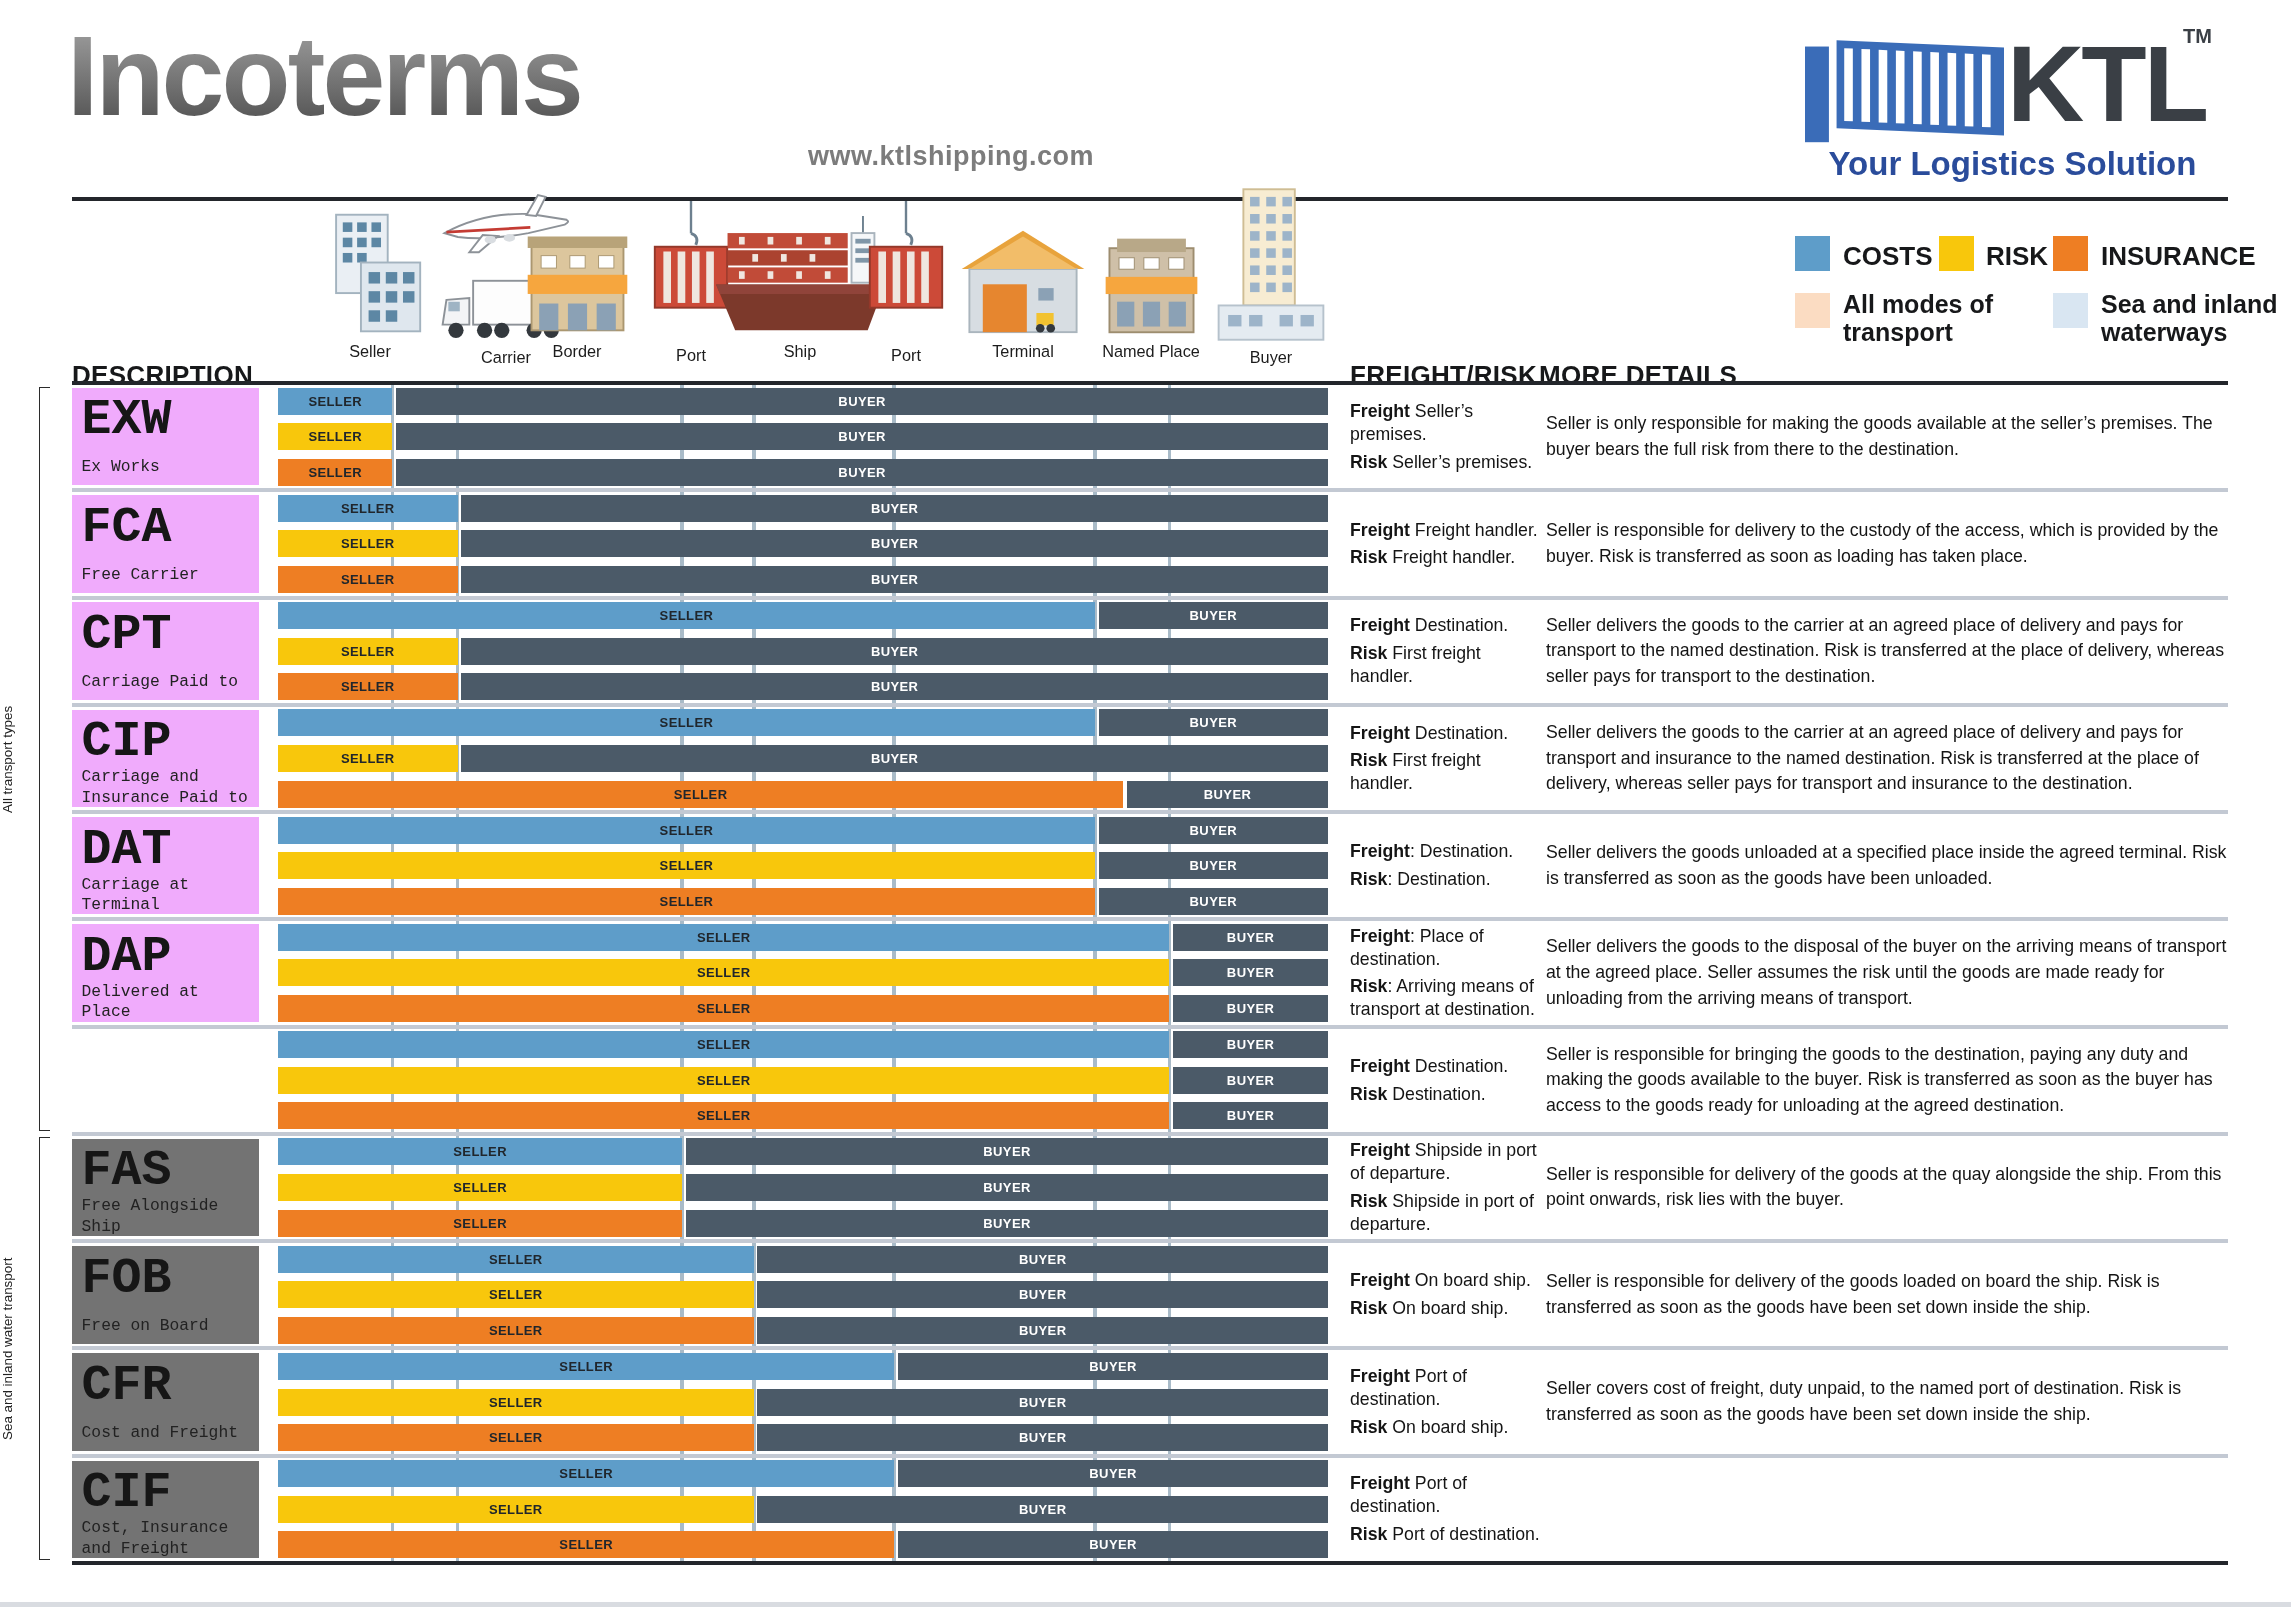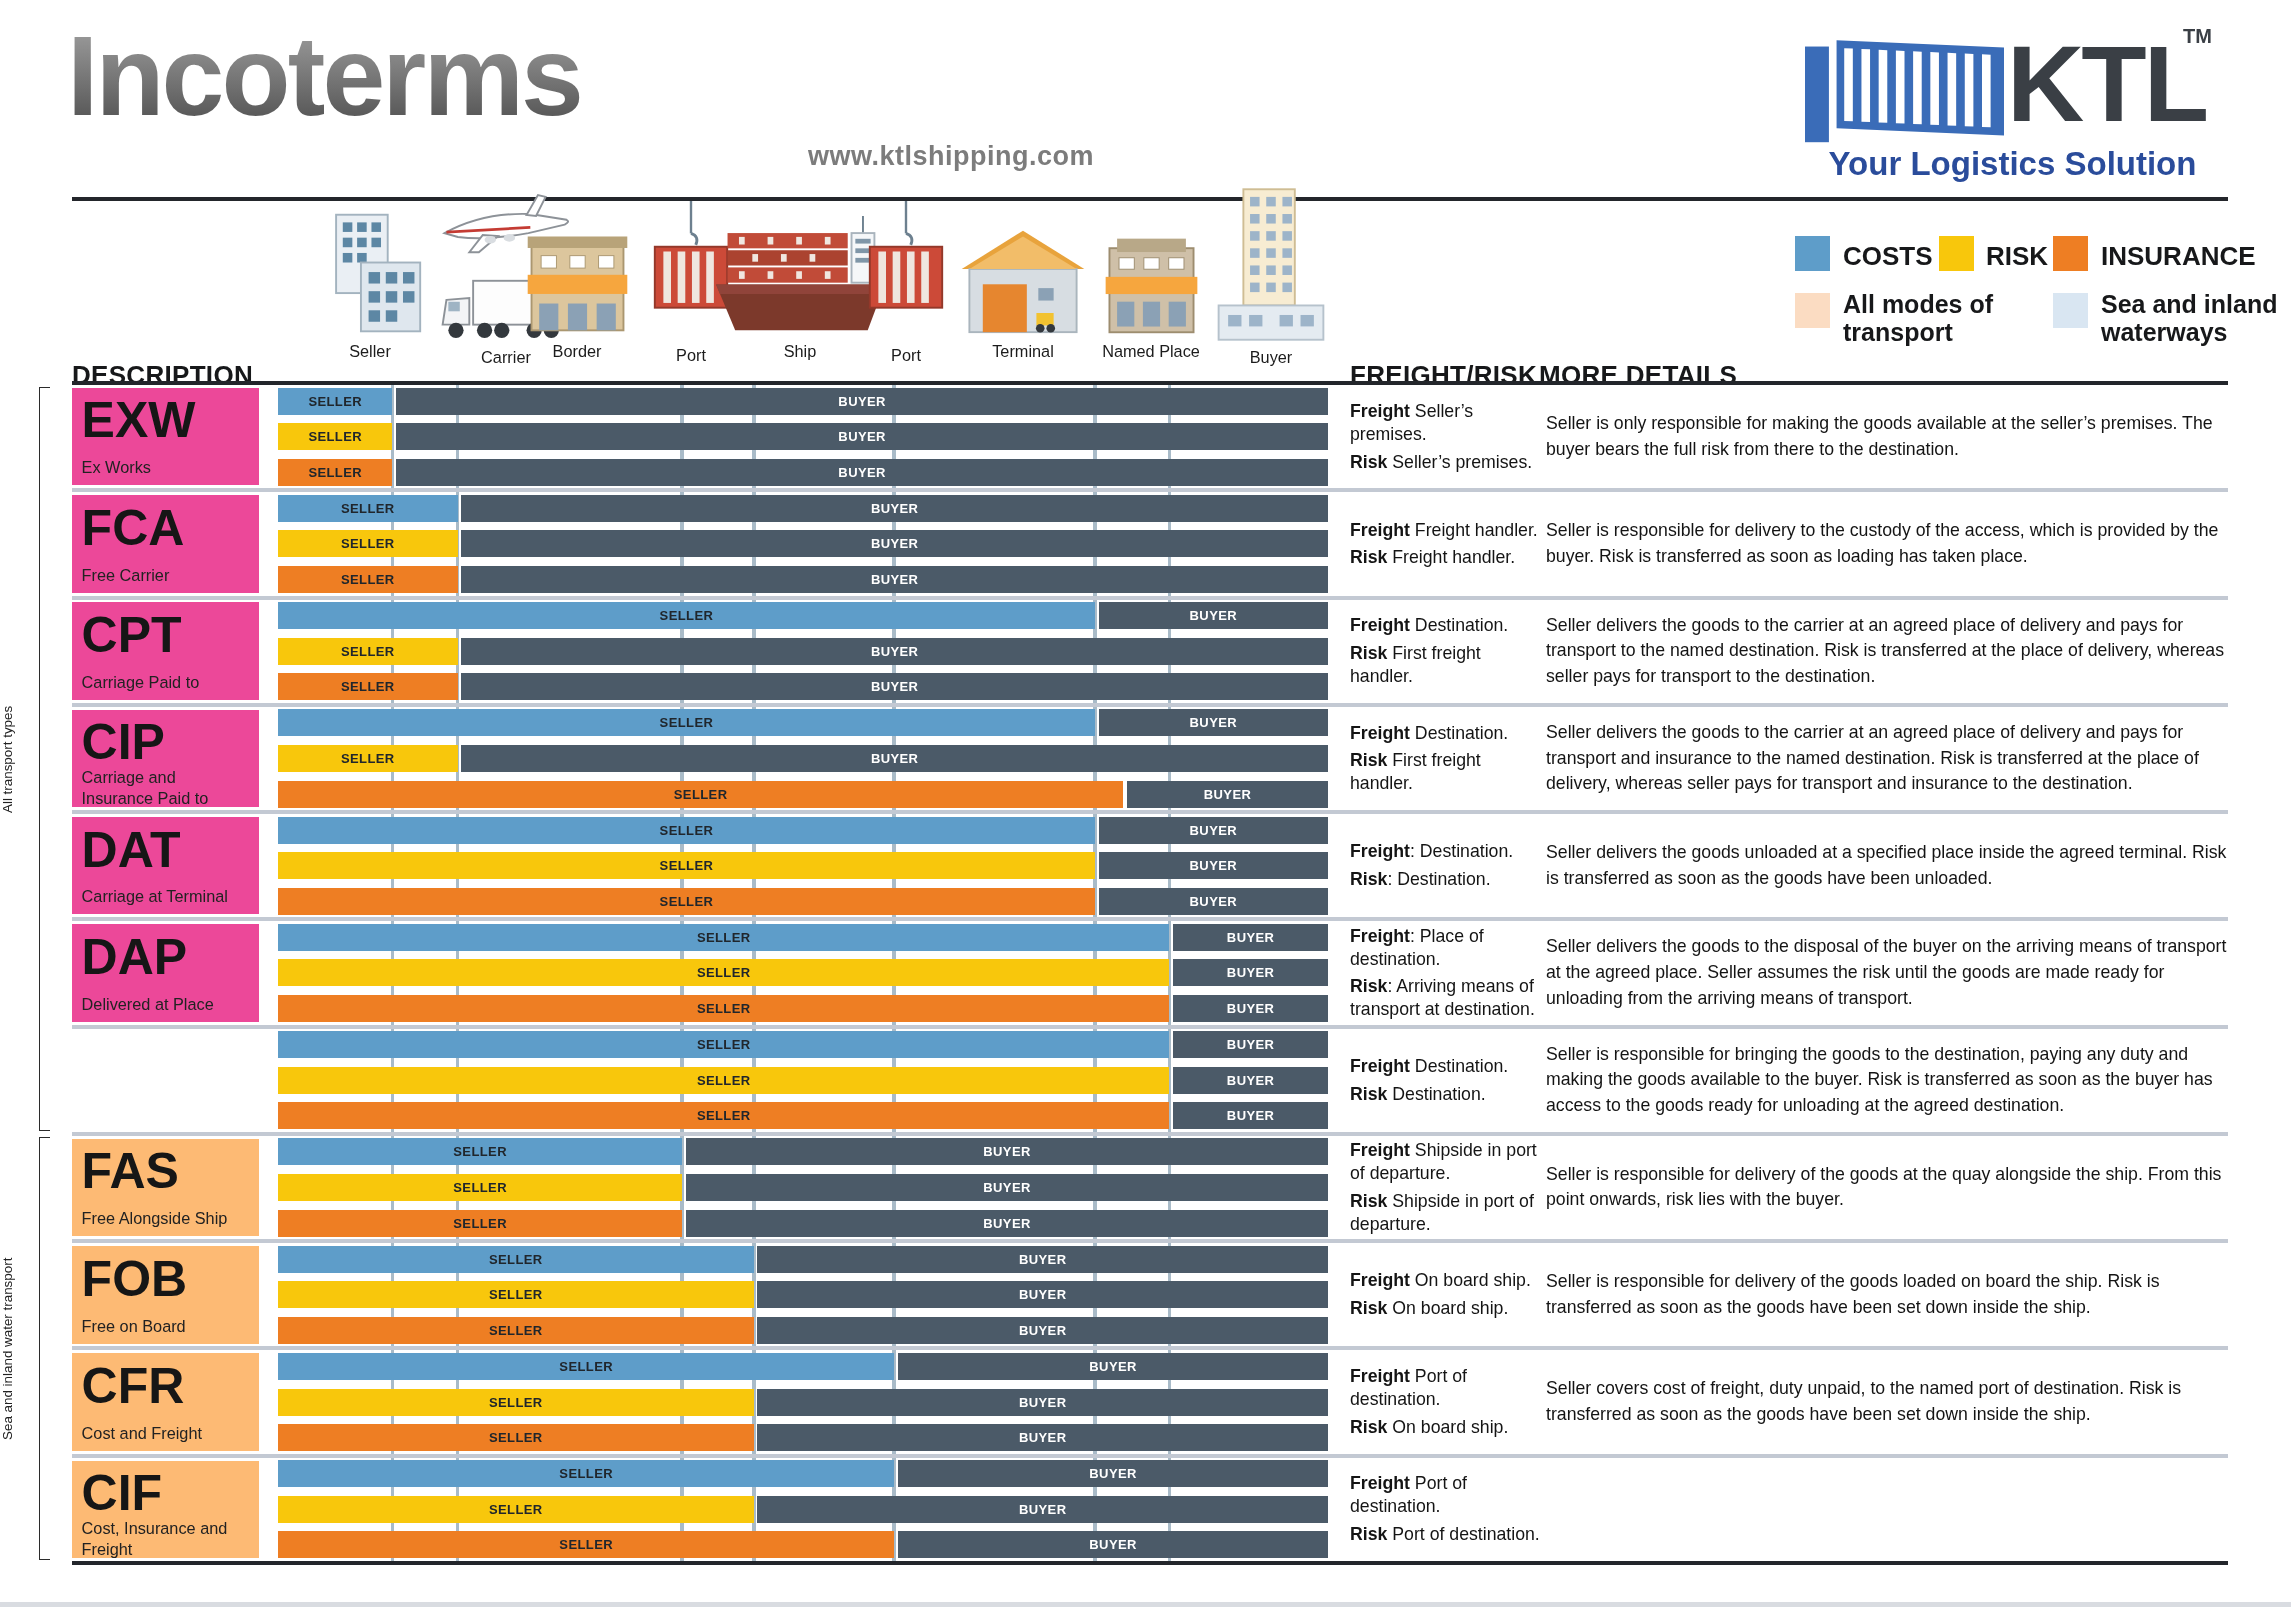--- a/index.html
+++ b/index.html
@@ -47,22 +47,22 @@
   .group-label{position:absolute;left:0px;width:34px;font-size:13.4px;color:#222;
                writing-mode:vertical-rl;transform:rotate(180deg);text-align:center;line-height:1.2;}
 
   
   .table{position:absolute;left:72px;top:385px;width:2156px;height:1176px;
          display:flex;flex-direction:column;}
   .row{position:relative;flex:1;border-bottom:4.8px solid #c3c9d3;}
   .row:last-child{border-bottom:none;}
   .row-label{position:absolute;left:0;top:2.9px;bottom:2.9px;width:187px;padding:7.6px 9.6px;
              box-sizing:border-box;display:flex;flex-direction:column;justify-content:space-between;}
-  .bg-all{background:#ec4899;}
-  .bg-sea{background:#fdba74;}
+  .bg-all{background:#f0abfc;font-family:Liberation Mono, monospace;}
+  .bg-sea{background:#737373;font-family:Liberation Mono, monospace;}
   .code{font-size:50px;font-weight:bold;color:#161616;line-height:1;}
   .sub{font-size:16.3px;color:#222;line-height:1.25;}
 
   .bars{position:absolute;left:206px;width:1050px;top:0;bottom:0;
         display:flex;flex-direction:column;justify-content:center;gap:8.6px;}
   .gl{position:absolute;top:0;bottom:0;width:3.8px;background:#a9bbc8;z-index:0;margin-left:-1.9px;}
   .bar{position:relative;z-index:1;height:27px;display:flex;}
   .seg{display:flex;align-items:center;justify-content:center;box-sizing:border-box;}
   .seg span{font-size:13px;font-weight:bold;letter-spacing:0.4px;white-space:nowrap;}
   .seller span{color:#20262c;}

